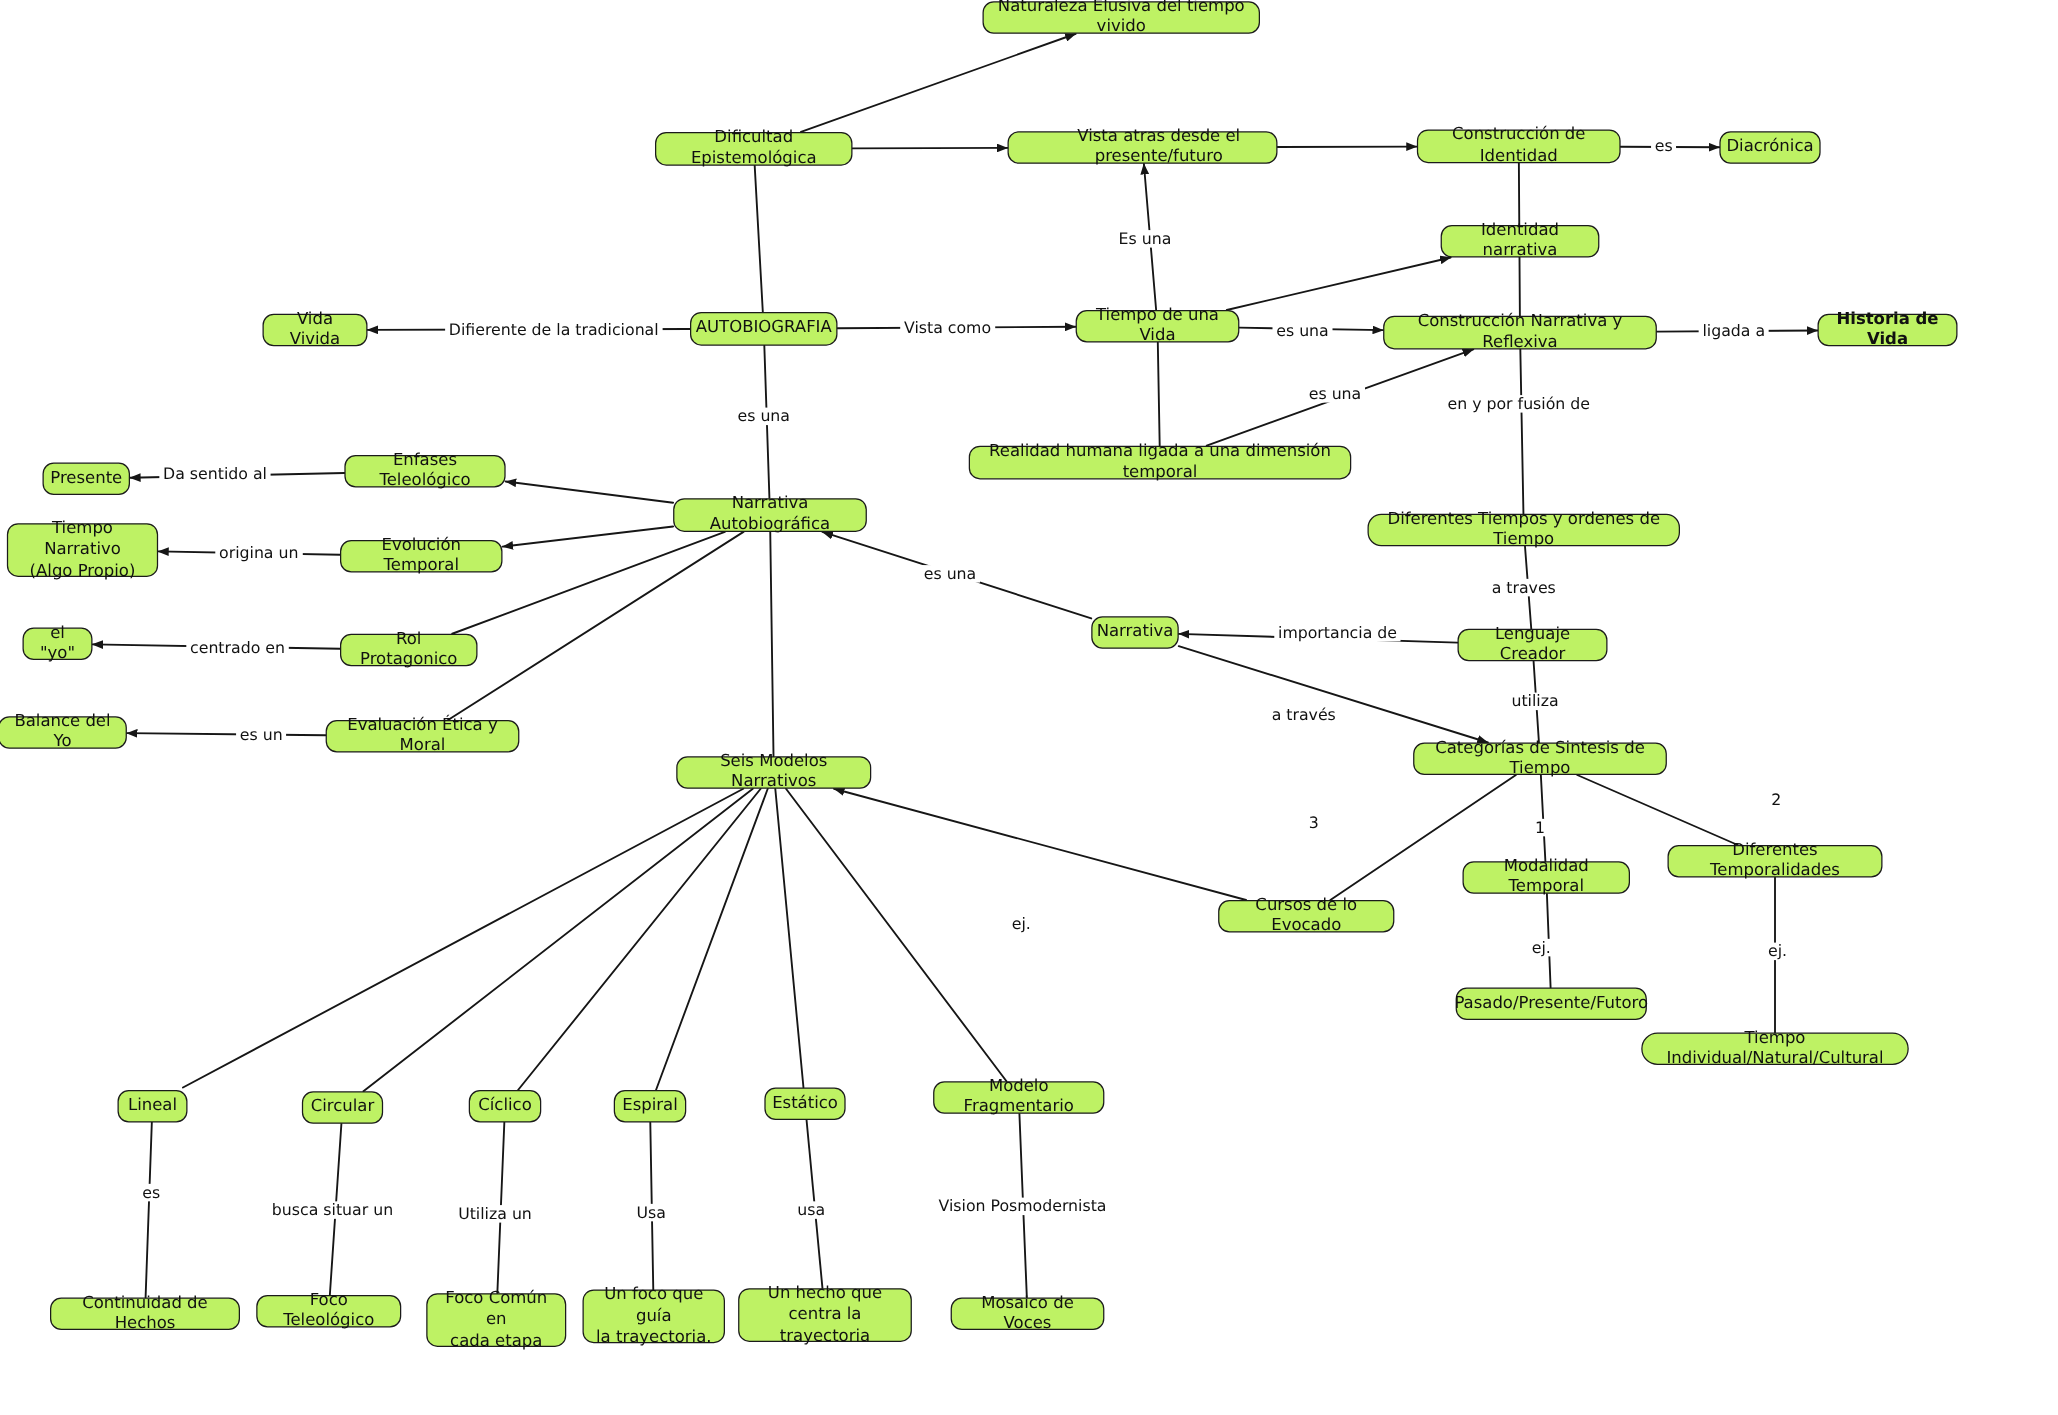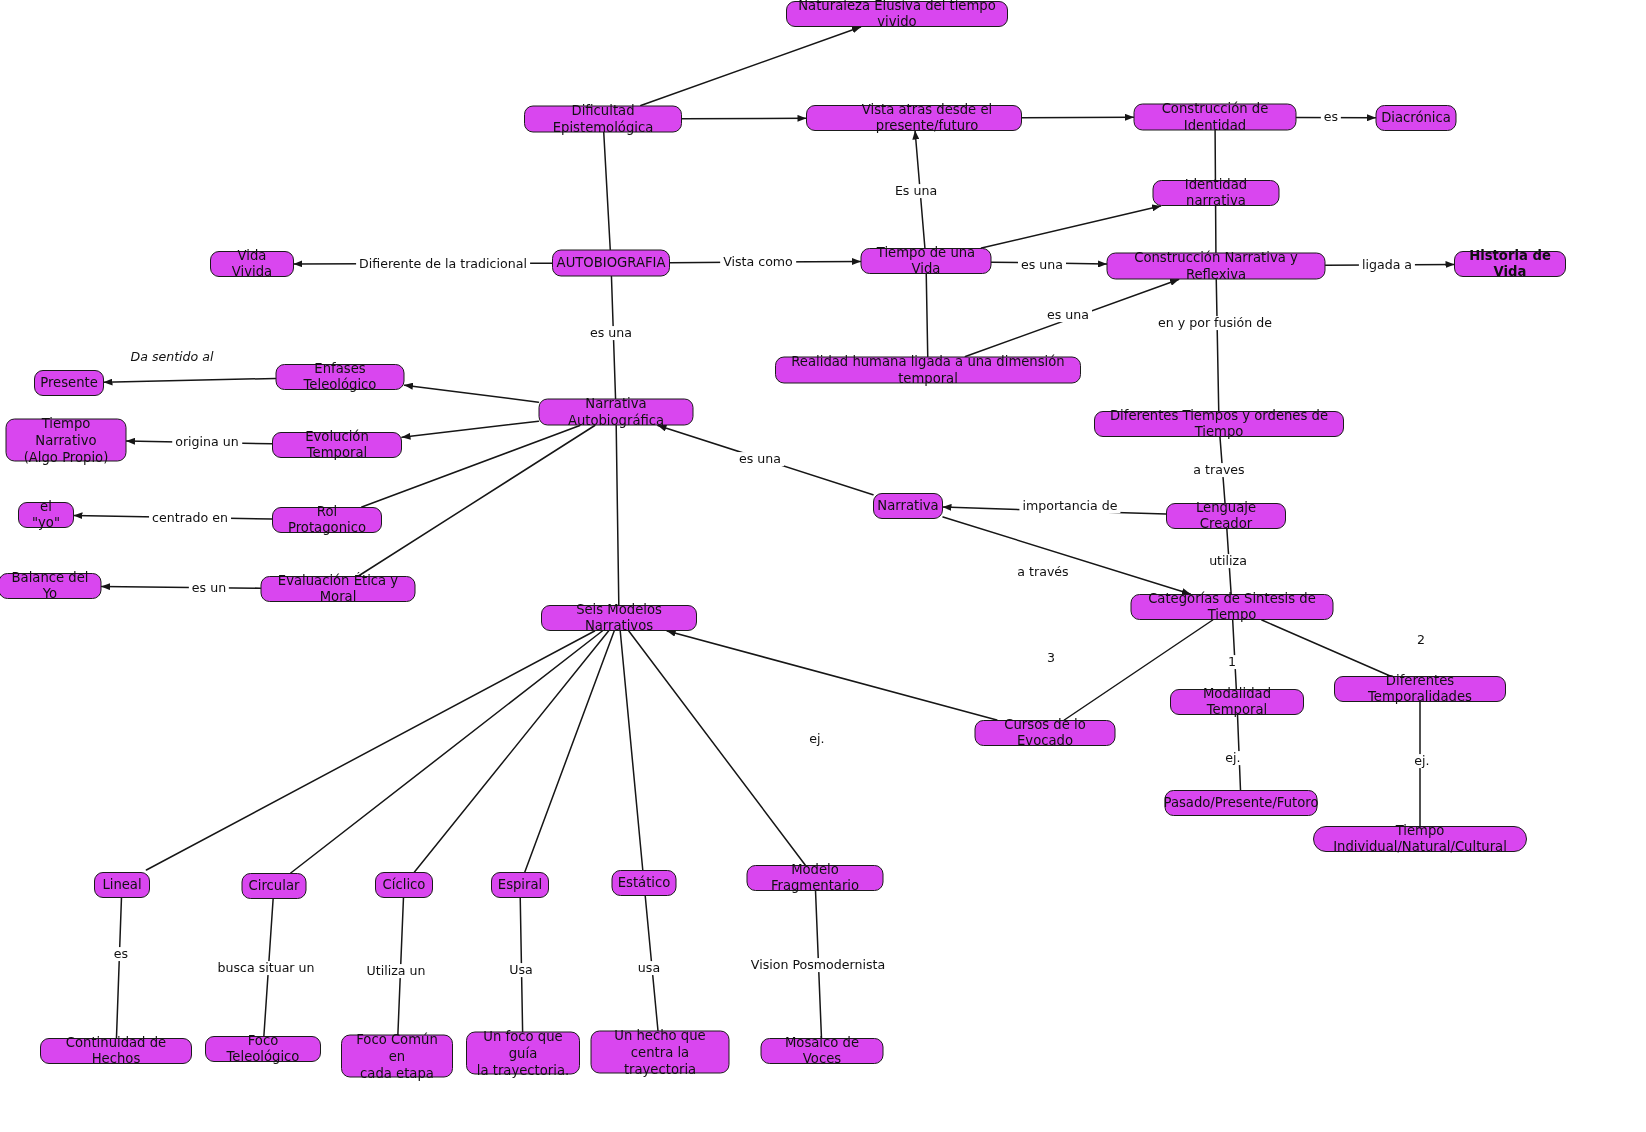--- a/index.html
+++ b/index.html
@@ -18,21 +18,21 @@
   #edges {
     position: absolute;
     left: 0; top: 0;
     width: 1646px;
     height: 1132px;
     pointer-events: none;
   }
   .node {
     position: absolute;
     box-sizing: border-box;
-    background: #d946ef;
+    background: #bef264;
     border: 1.6px solid #1b1b1b;
     border-radius: 9px;
     color: #111111;
     font-size: 13.2px;
     line-height: 1.22;
     text-align: center;
     display: flex;
     align-items: center;
     justify-content: center;
     padding: 3px 9px;
@@ -123,21 +123,21 @@
       <div class="node" style="left: 1216px; top: 193px; width: 127px; height: 26px;">Identidad narrativa</div>
       <div class="node" style="left: 252px; top: 264px; width: 84px; height: 26px;">Vida Vivida</div>
       <div class="node" style="left: 611px; top: 263px; width: 118px; height: 27px;">AUTOBIOGRAFIA</div>
       <div class="node" style="left: 926px; top: 261px; width: 131px; height: 26px;">Tiempo de una Vida</div>
       <div class="node" style="left: 1216px; top: 266px; width: 219px; height: 27px;">Construcción  Narrativa y Reflexiva</div>
       <div class="node" style="left: 1510px; top: 264px; width: 112px; height: 26px; font-weight: bold;">Historia de Vida</div>
       <div class="node" style="left: 928px; top: 370px; width: 306px; height: 27px;">Realidad humana ligada a una dimensión temporal</div>
       <div class="node" style="left: 69px; top: 383px; width: 70px; height: 26px;">Presente</div>
       <div class="node" style="left: 340px; top: 377px; width: 129px; height: 26px;">Enfases Teleológico</div>
       <div class="node" style="left: 616px; top: 412px; width: 155px; height: 27px;">Narrativa Autobiográfica</div>
-      <div class="node" style="left: 1219px; top: 424px; width: 250px; height: 26px;">Diferentes Tiempos y ordenes de Tiempo</div>
+      <div class="node" style="left: 1219px; top: 424px; width: 250px; height: 26px; border-radius: 11px;">Diferentes Tiempos y ordenes de Tiempo</div>
       <div class="node two-line" style="left: 66px; top: 440px; width: 121px; height: 43px;">Tiempo Narrativo
 (Algo Propio)</div>
       <div class="node" style="left: 337px; top: 445px; width: 130px; height: 26px;">Evolución Temporal</div>
       <div class="node" style="left: 46px; top: 515px; width: 56px; height: 26px;">el "yo"</div>
       <div class="node" style="left: 908px; top: 506px; width: 70px; height: 26px;">Narrativa</div>
       <div class="node" style="left: 327px; top: 520px; width: 110px; height: 26px;">Rol Protagonico</div>
       <div class="node" style="left: 1226px; top: 516px; width: 120px; height: 26px;">Lenguaje Creador</div>
       <div class="node" style="left: 50px; top: 586px; width: 103px; height: 26px;">Balance del Yo</div>
       <div class="node" style="left: 338px; top: 589px; width: 155px; height: 26px;">Evaluación Ética y Moral</div>
       <div class="node" style="left: 1232px; top: 607px; width: 203px; height: 26px;">Categorías de Sintesis de Tiempo</div>
@@ -166,21 +166,21 @@
   <div id="label-layer">
       <div class="elabel" style="left: 1331px; top: 117px;">es</div>
       <div class="elabel" style="left: 916px; top: 191px;">Es una</div>
       <div class="elabel" style="left: 443px; top: 264px;">Difierente de la tradicional</div>
       <div class="elabel" style="left: 758px; top: 262px;">Vista como</div>
       <div class="elabel" style="left: 1042px; top: 265px;">es una</div>
       <div class="elabel" style="left: 1387px; top: 265px;">ligada a</div>
       <div class="elabel" style="left: 1068px; top: 315px;">es una</div>
       <div class="elabel" style="left: 1215px; top: 323px;">en y por fusión de</div>
       <div class="elabel" style="left: 611px; top: 333px;">es una</div>
-      <div class="elabel" style="left: 172px; top: 357px; font-style: italic;">Da sentido al</div>
+      <div class="elabel" style="left: 172px; top: 379px;">Da sentido al</div>
       <div class="elabel" style="left: 207px; top: 442px;">origina un</div>
       <div class="elabel" style="left: 1219px; top: 470px;">a traves</div>
       <div class="elabel" style="left: 760px; top: 459px;">es una</div>
       <div class="elabel" style="left: 190px; top: 518px;">centrado en</div>
       <div class="elabel" style="left: 1070px; top: 506px;">importancia de</div>
       <div class="elabel" style="left: 1228px; top: 561px;">utiliza</div>
       <div class="elabel" style="left: 1043px; top: 560px; margin-top: 12px;">a través</div>
       <div class="elabel" style="left: 177px; top: 588px; margin-left: 32px;">es un</div>
       <div class="elabel" style="left: 1051px; top: 658px;">3</div>
       <div class="elabel" style="left: 1232px; top: 662px;">1</div>

